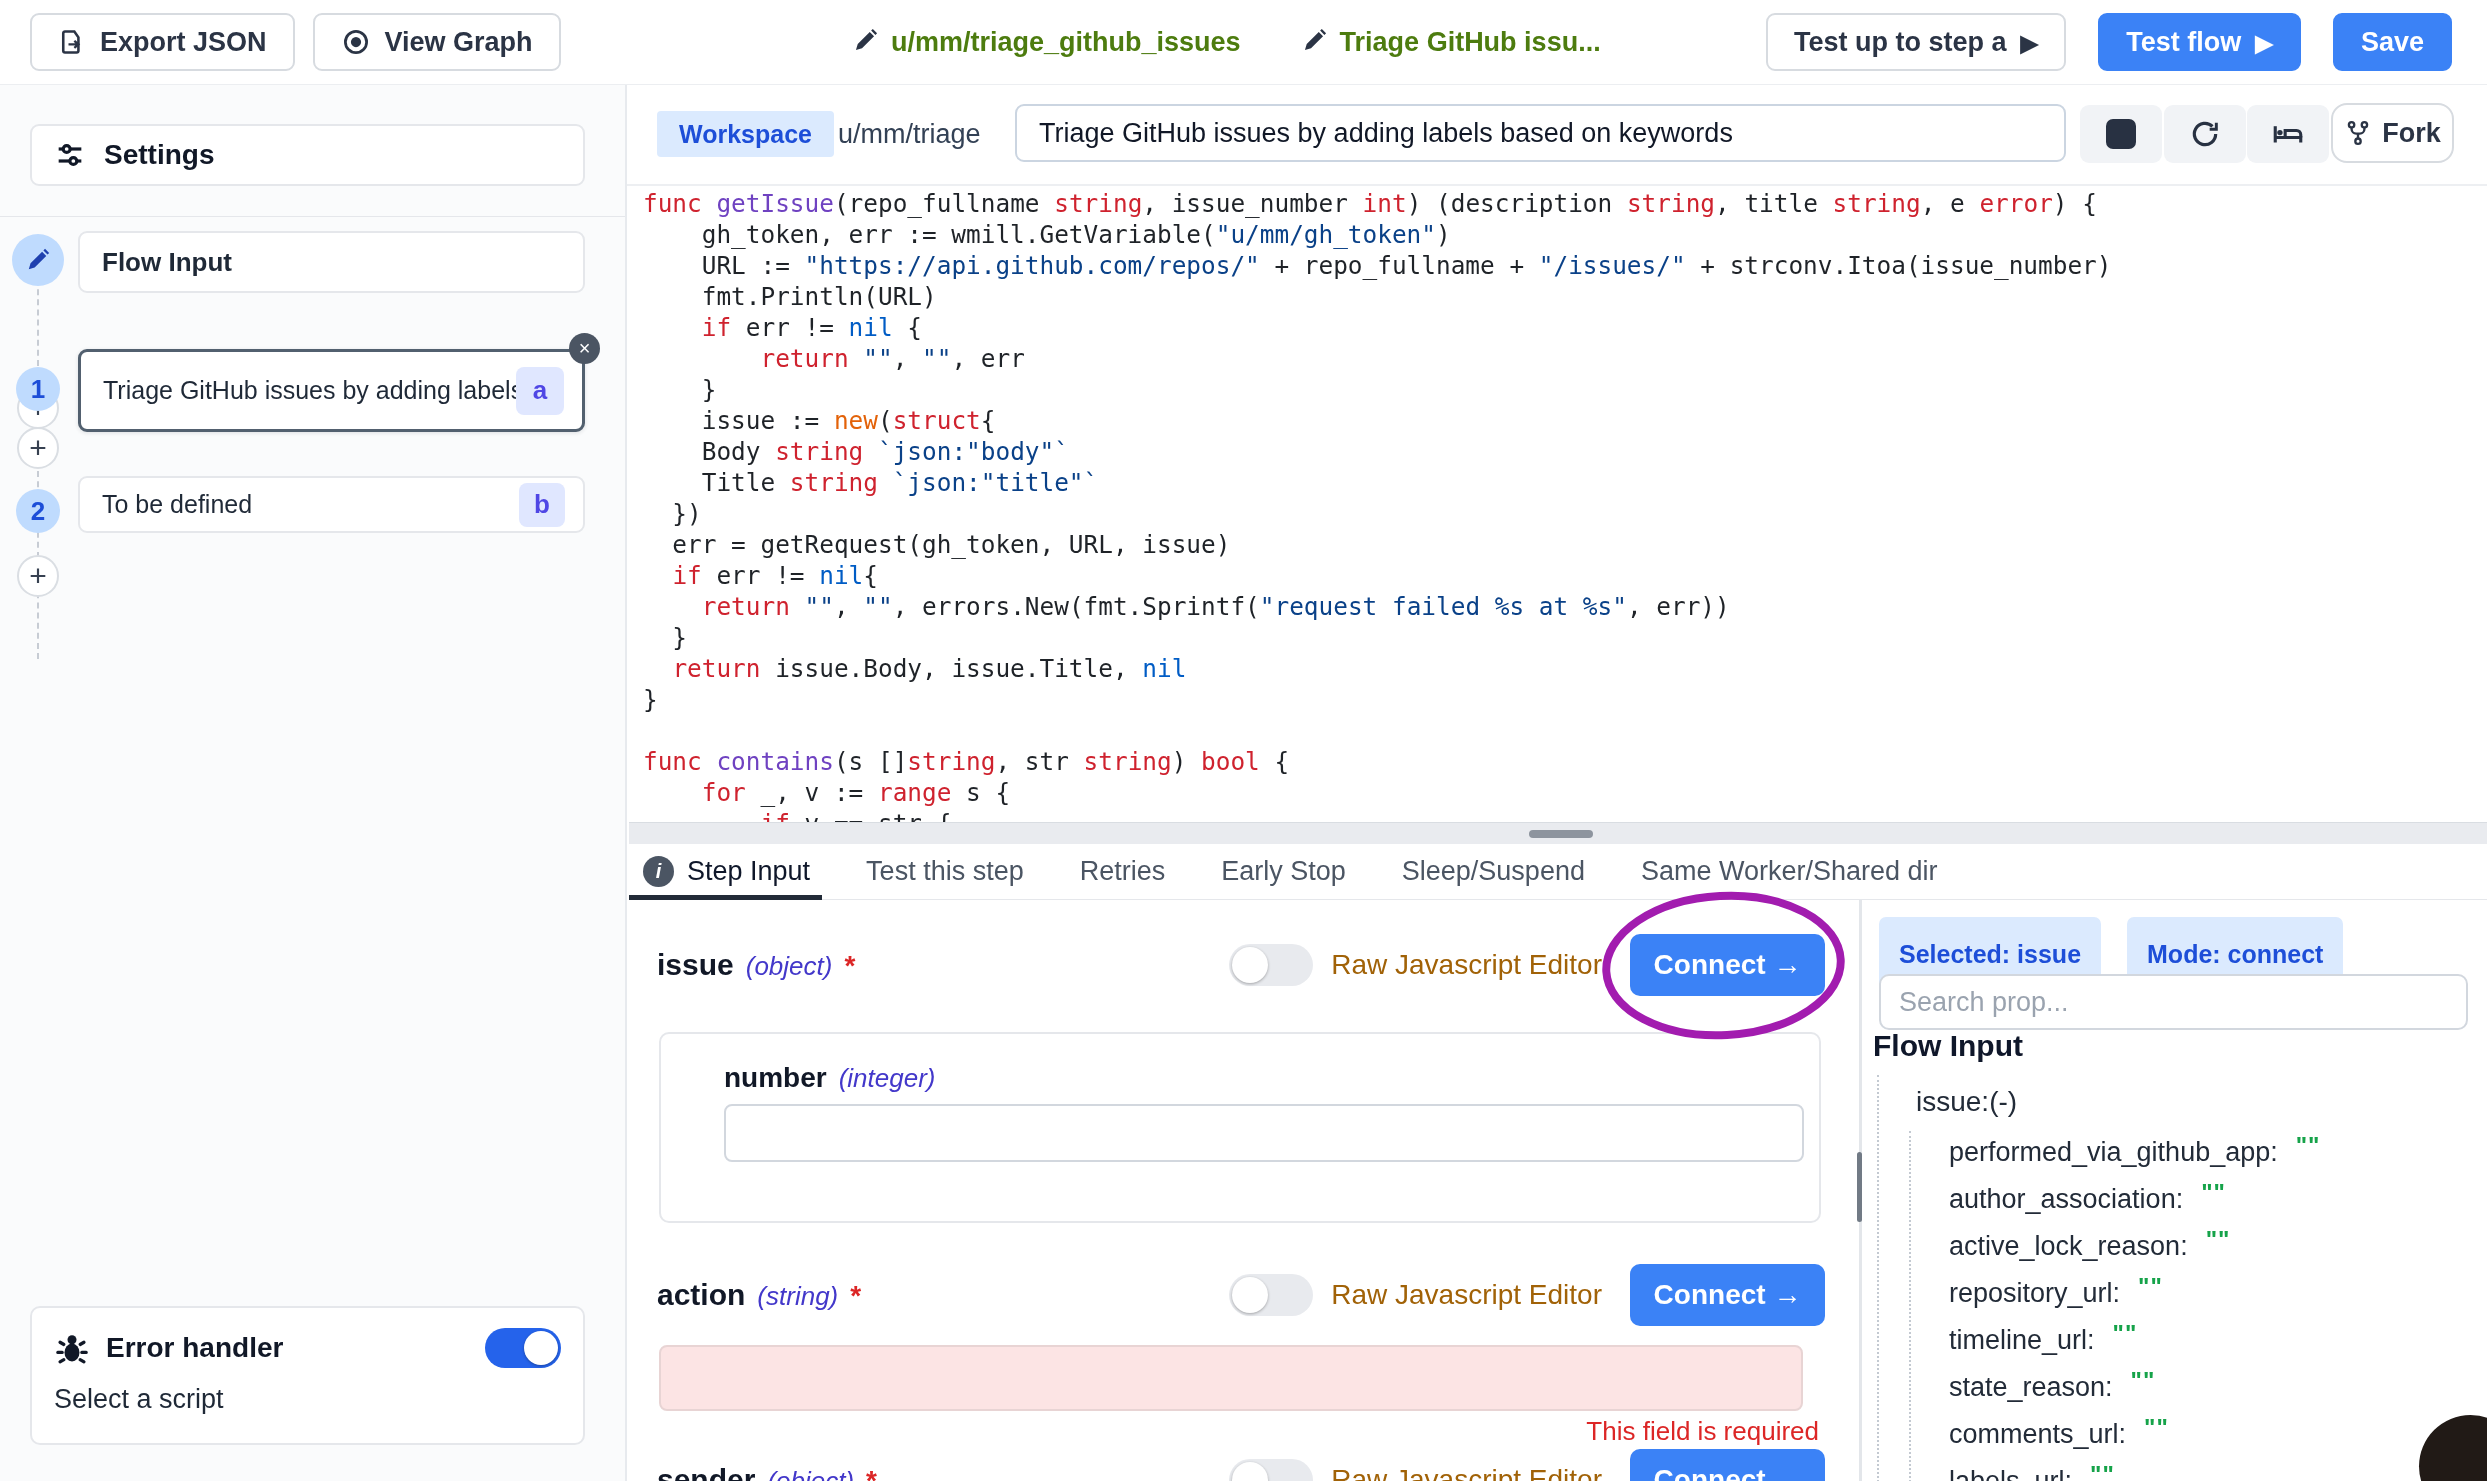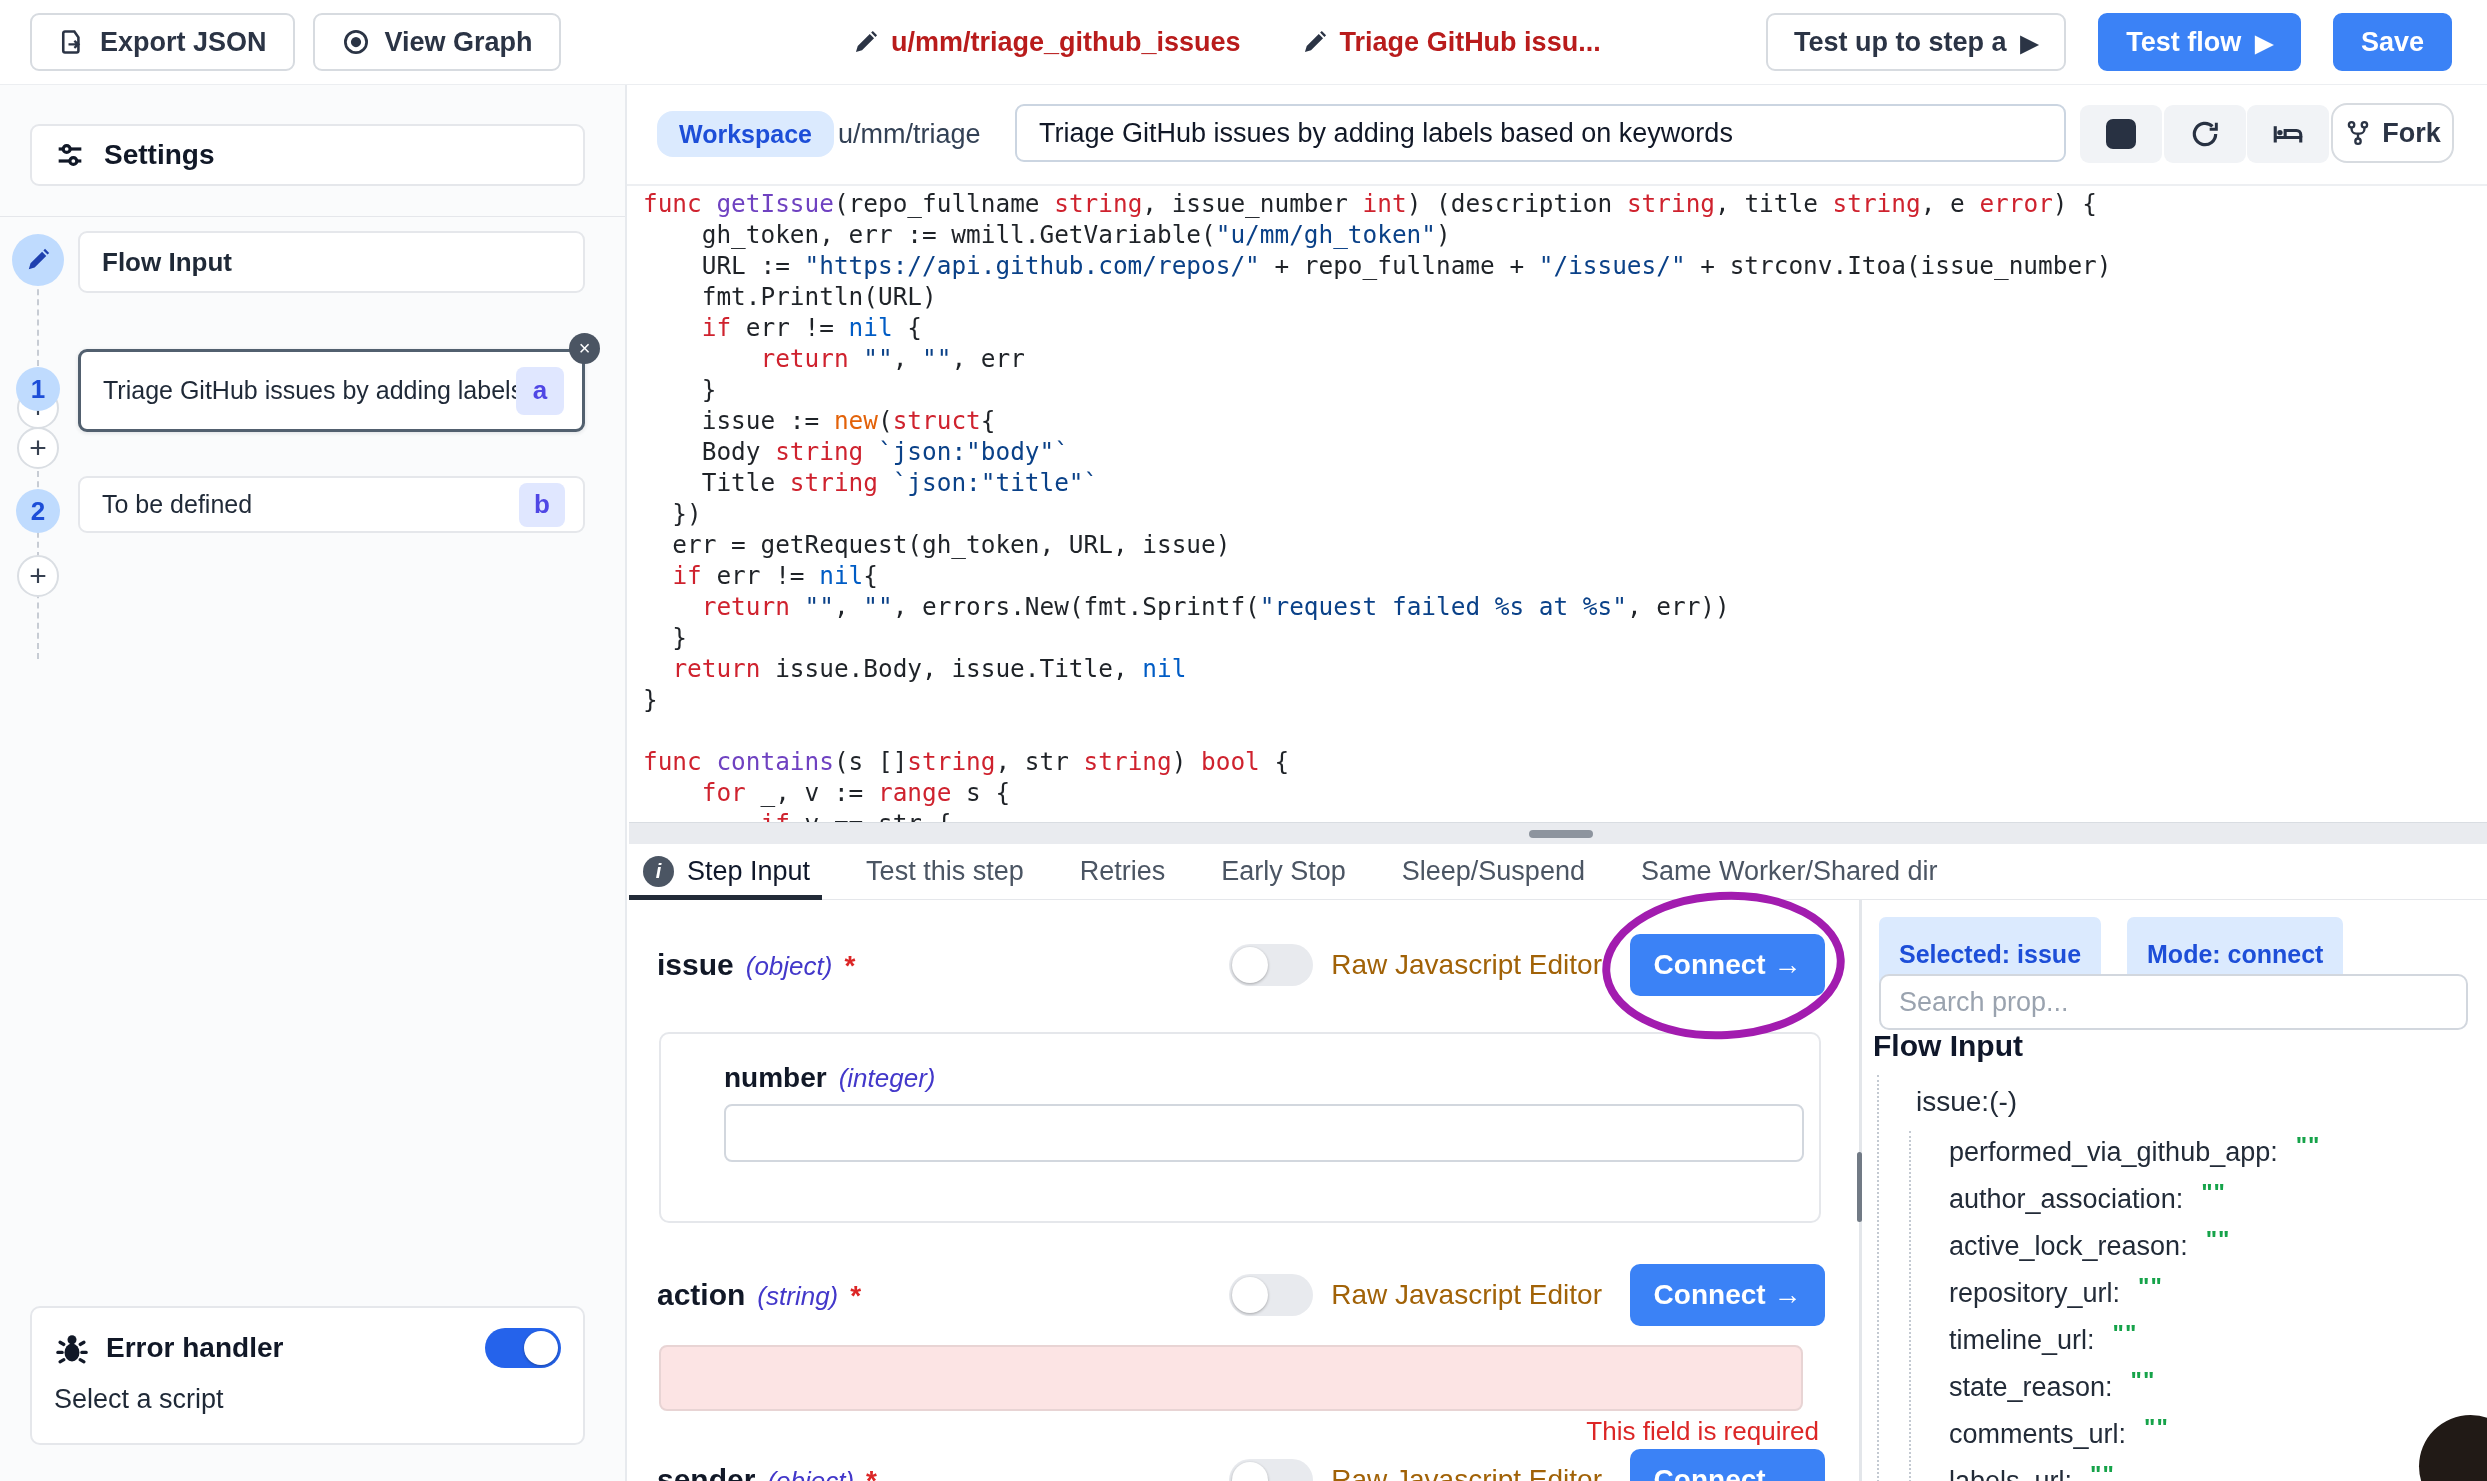--- a/index.html
+++ b/index.html
@@ -9,21 +9,21 @@
 
   
   .topbar{position:absolute;left:0;top:0;width:2488px;height:84px;background:#fff;
           border-bottom:1px solid #eceef1;z-index:30}
   .tb-left{position:absolute;left:30px;top:13px;display:flex;gap:18px}
   .btn{height:58px;box-sizing:border-box;border:2px solid #d7dbe0;border-radius:9px;background:#fff;
        font-weight:700;font-size:27px;color:#2b3445;display:inline-flex;align-items:center;
        gap:14px;padding:0 26px;white-space:nowrap}
   .btn-blue{background:#3b82f6;border-color:#3b82f6;color:#fff}
   .crumbs{position:absolute;left:852px;top:0;height:84px;display:flex;align-items:center;gap:60px}
-  .crumb{display:flex;align-items:center;gap:12px;font-weight:700;font-size:27px;color:#b91c1c}
+  .crumb{display:flex;align-items:flex-start;gap:12px;font-weight:700;font-size:27px;color:#4d7c0f}
   .tb-right{position:absolute;right:36px;top:13px;display:flex;gap:32px}
   .play{font-size:23px;line-height:1;transform:translateY(1px)}
 
   
   .sidebar{position:absolute;left:0;top:84px;width:625px;bottom:0;background:#fafbfc;
            border-right:2px solid #e7eaee}
   .settings-btn{position:absolute;left:30px;top:40px;width:555px;height:62px;box-sizing:border-box;
                 background:#fff;border:2px solid #e5e7eb;border-radius:9px;display:flex;
                 align-items:center;gap:18px;padding:0 22px;font-weight:700;font-size:28px;color:#111827}
   .side-div{position:absolute;left:0;top:132px;width:100%;height:1px;background:#e5e7eb}
@@ -55,21 +55,21 @@
              background:#fff;box-shadow:0 1px 3px rgba(0,0,0,.3)}
   .tgl.on{background:#2563eb}
   .tgl.on .knob{left:auto;right:3px}
   .tgl.sm{width:76px;height:40px}
   .tgl.sm .knob{width:34px;height:34px}
 
   
   .wsrow{position:absolute;left:627px;top:84px;right:0;height:100px;background:#fff;
          border-bottom:2px solid #edeff2}
   .ws-badge{position:absolute;left:30px;top:27px;height:46px;padding:0 22px;background:#dbeafe;
-            color:#1d4ed8;font-weight:700;font-size:25px;border-radius:16px;display:flex;align-items:center}
+            color:#1d4ed8;font-weight:700;font-size:25px;border-radius:4px;display:flex;align-items:center}
   .ws-path{position:absolute;left:211px;top:0;height:100px;display:flex;align-items:center;
            font-size:27px;color:#334155}
   .ws-input{position:absolute;left:388px;top:20px;width:1051px;height:58px;box-sizing:border-box;
             border:2px solid #cbd5e1;border-radius:9px;font-size:27px;color:#111827;padding:0 22px;
             font-family:"Liberation Sans",sans-serif;background:#fff}
   .icon-btn{position:absolute;top:21px;width:82px;height:58px;border-radius:9px;background:#f1f3f6;
             display:flex;align-items:center;justify-content:center}
   .fork-btn{position:absolute;left:1704px;top:19px;width:123px;height:60px;box-sizing:border-box;
             border:2px solid #d7dbe0;border-radius:16px;background:#fff;display:flex;align-items:center;
             justify-content:center;gap:10px;font-weight:700;font-size:27px;color:#2b3445}

